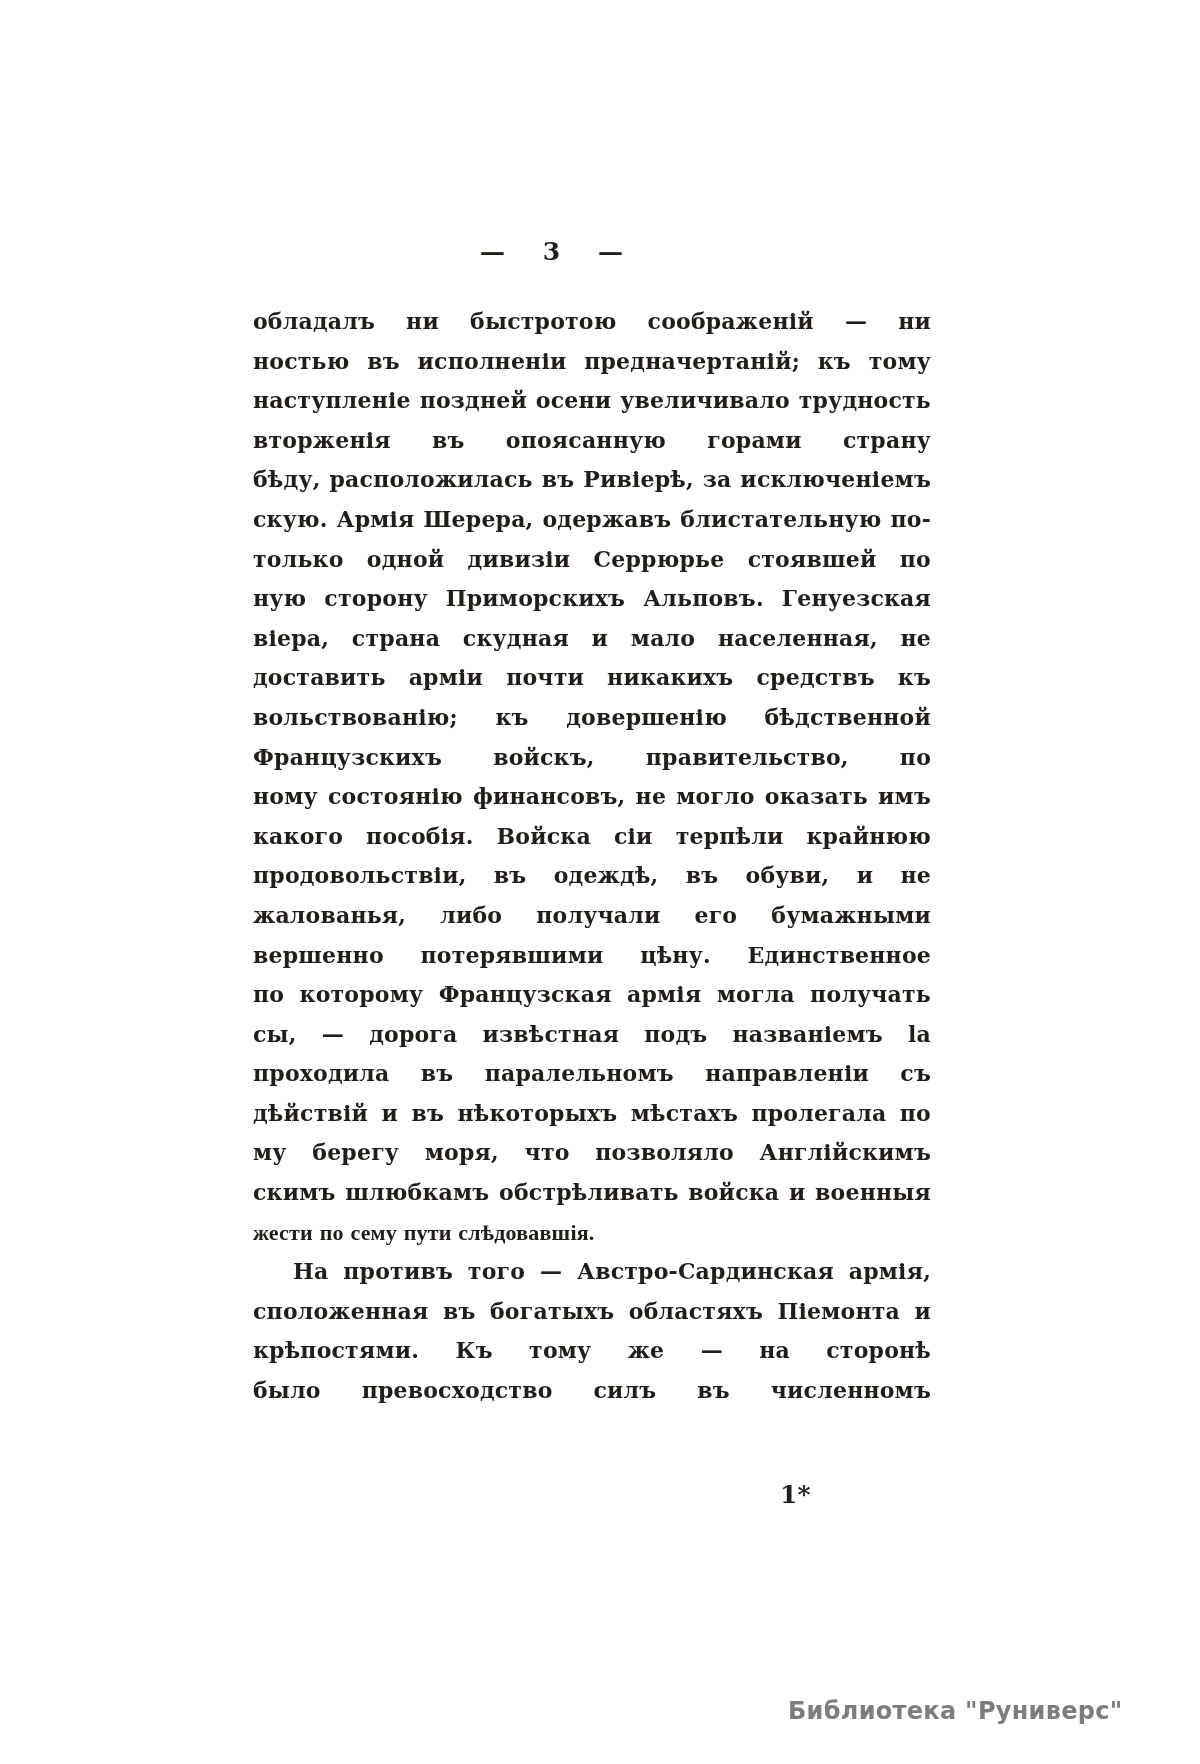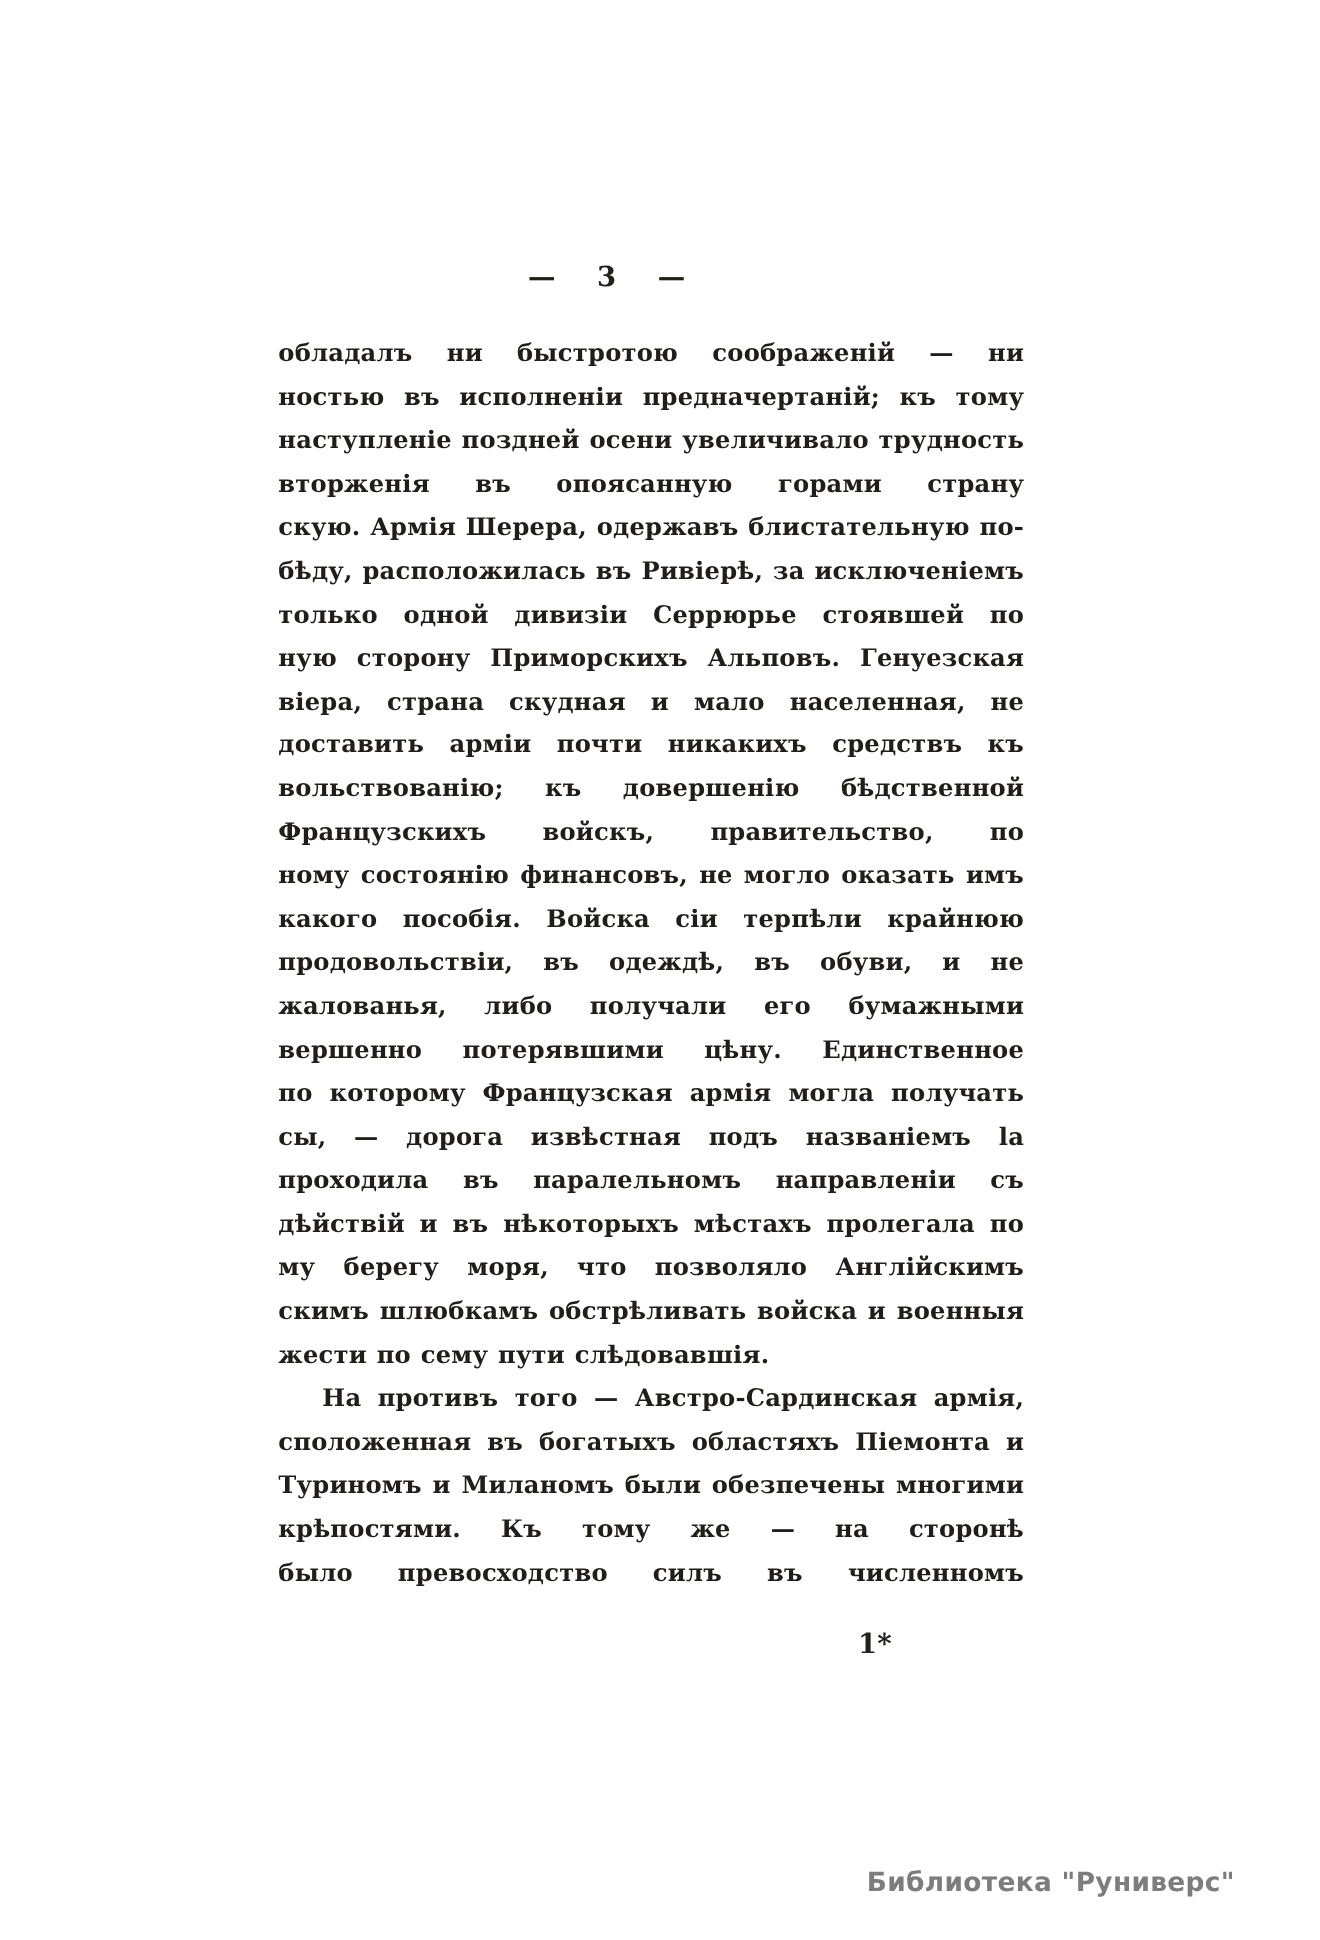--- a/index.html
+++ b/index.html
@@ -44,20 +44,21 @@
     line-height: 39.6px;
     text-align: justify;
     text-align-last: justify;
     overflow: hidden;
     white-space: nowrap;
   }
   .line.justified { white-space: normal; }
   .line.last {
     text-align: center;
     text-align-last: left;
+    font-family: Liberation Serif, serif;
   }
   .line.indent { text-indent: 40px; }
   .signature-mark {
     position: absolute;
     left: 780px;
     top: 1480px;
     font-size: 25px;
     font-weight: bold;
     color: #242019;
   }
@@ -78,22 +79,22 @@
 <div class="page">
 
   <div class="page-number">— 3 —</div>
 
   <div class="body-text">
       <div class="paragraph">
         <div class="line justified">обладалъ ни быстротою соображеній — ни рѣшитель-</div>
         <div class="line justified">ностью въ исполненіи предначертаній; къ тому же</div>
         <div class="line justified">наступленіе поздней осени увеличивало трудность</div>
         <div class="line justified">вторженія въ опоясанную горами страну непріятель-</div>
+        <div class="line justified">бѣду, расположилась въ Ривіерѣ, за исключеніемъ</div>
         <div class="line justified">скую. Армія Шерера, одержавъ блистательную по-</div>
-        <div class="line justified">бѣду, расположилась въ Ривіерѣ, за исключеніемъ</div>
         <div class="line justified">только одной дивизіи Серрюрье стоявшей по Сѣвер-</div>
         <div class="line justified">ную сторону Приморскихъ Альповъ. Генуезская Ри-</div>
         <div class="line justified">віера, страна скудная и мало населенная, не могла</div>
         <div class="line justified">доставить арміи почти никакихъ средствъ къ продо-</div>
         <div class="line justified">вольствованію; къ довершенію бѣдственной участи</div>
         <div class="line justified">Французскихъ войскъ, правительство, по разстроен-</div>
         <div class="line justified">ному состоянію финансовъ, не могло оказать имъ ни</div>
         <div class="line justified">какого пособія. Войска сіи терпѣли крайнюю нужду въ</div>
         <div class="line justified">продовольствіи, въ одеждѣ, въ обуви, и не получали</div>
         <div class="line justified">жалованья, либо получали его бумажными деньгами со-</div>
@@ -102,21 +103,20 @@
         <div class="line justified">сы, — дорога извѣстная подъ названіемъ la Corniche,</div>
         <div class="line justified">проходила въ паралельномъ направленіи съ фронтомъ</div>
         <div class="line justified">дѣйствій и въ нѣкоторыхъ мѣстахъ пролегала по само-</div>
         <div class="line justified">му берегу моря, что позволяло Англійскимъ Канонер-</div>
         <div class="line justified">скимъ шлюбкамъ обстрѣливать войска и военныя тя-</div>
         <div class="line last">жести по сему пути слѣдовавшія.</div>
       </div>
       <div class="paragraph">
         <div class="line justified indent">На противъ того — Австро-Сардинская армія, ра-</div>
         <div class="line justified">сположенная въ богатыхъ областяхъ Піемонта и Мон-</div>
-        <div class="line justified">Туриномъ и Миланомъ были обезпечены многими</div>
         <div class="line justified">крѣпостями. Къ тому же — на сторонѣ союзниковъ</div>
         <div class="line justified">было превосходство силъ въ численномъ отношеніи.</div>
       </div>
     </div>
 
   <div class="signature-mark">1*</div>
 
   <div class="watermark">Библиотека "Руниверс"</div>
 
 </div>

